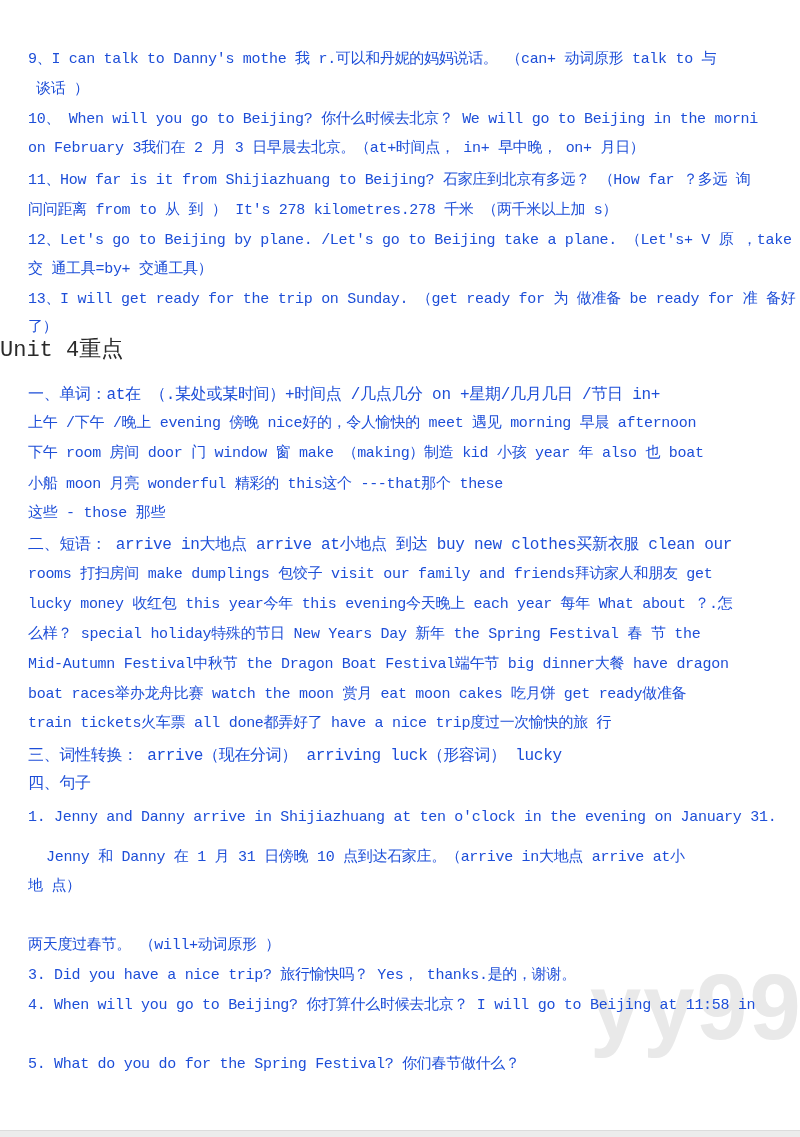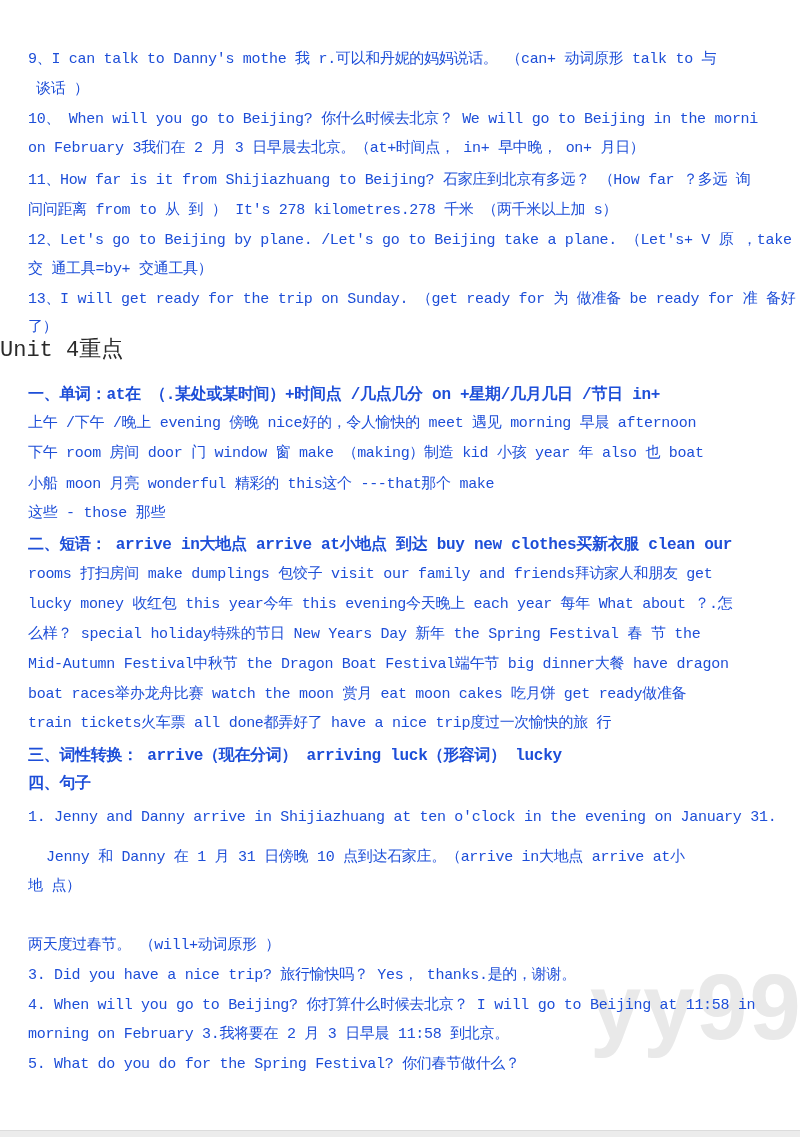--- a/index.html
+++ b/index.html
@@ -15,21 +15,21 @@
     font-size: 15px; line-height: 20px; letter-spacing: -0.3px;
     color: #1d4ed8;
   }
   .line.indent1 { left: 36px; }
   .line.indent2 { left: 46px; }
   .heading {
     position: absolute; left: 0; width: 716px; 
     font-size: 22px; line-height: 28px; color: #2a2a2a;
     font-family: "Liberation Mono", "DejaVu Sans Mono", monospace;
   }
-  .section { font-size: 16px; font-weight: bold; }
+  .section { font-size: 16px; }
   .watermark {
     position: absolute; left: 590px; top: 955px;
     font-family: "Liberation Sans", "DejaVu Sans", sans-serif;
     font-weight: bold; font-size: 92px; letter-spacing: 2px;
     color: #e9e9e9; z-index: 0; user-select: none;
   }
   .line, .heading { z-index: 1; }
   .bottom-border {
     position: absolute; left: 0; top: 1130px; width: 800px; height: 7px;
     background: #ececec; border-top: 1px solid #dcdcdc;
@@ -51,38 +51,37 @@
   <div class="line" style="top:231px">12、Let's go to Beijing by plane. /Let's go to Beijing take a plane. （Let's+ V 原 ，take a +</div>
   <div class="line" style="top:260px">交 通工具=by+ 交通工具）</div>
   <div class="line" style="top:290px">13、I will get ready for the trip on Sunday. （get ready for 为  做准备 be ready for 准 备好</div>
   <div class="line" style="top:318px">了）</div>
 
   <div class="heading" style="top:337px">Unit 4重点</div>
 
   <div class="line section" style="top:385px">一、单词：at在 （.某处或某时间）+时间点 /几点几分 on +星期/几月几日 /节日 in+</div>
   <div class="line" style="top:414px">上午 /下午 /晚上 evening 傍晚 nice好的，令人愉快的 meet 遇见 morning 早晨 afternoon</div>
   <div class="line" style="top:444px">下午 room 房间 door 门 window 窗 make （making）制造 kid 小孩 year 年 also 也 boat</div>
-  <div class="line" style="top:475px">小船                   moon 月亮 wonderful 精彩的 this这个 ---that那个      make</div>
+  <div class="line" style="top:475px">小船                   moon 月亮 wonderful 精彩的 this这个 ---that那个      these</div>
   <div class="line" style="top:504px">这些 - those 那些</div>
 
   <div class="line section" style="top:535px">二、短语： arrive in大地点 arrive at小地点 到达 buy new clothes买新衣服 clean our</div>
   <div class="line" style="top:565px">rooms 打扫房间 make dumplings 包饺子 visit our family and friends拜访家人和朋友 get</div>
   <div class="line" style="top:625px">么样？ special holiday特殊的节日 New Years Day 新年 the Spring Festival 春 节 the</div>
   <div class="line" style="top:595px">lucky money 收红包 this year今年 this evening今天晚上 each year 每年 What about ？.怎</div>
   <div class="line" style="top:655px">Mid-Autumn Festival中秋节 the Dragon Boat Festival端午节 big dinner大餐 have dragon</div>
   <div class="line" style="top:685px">boat races举办龙舟比赛 watch the moon 赏月 eat moon cakes 吃月饼 get ready做准备</div>
   <div class="line" style="top:714px">train tickets火车票 all done都弄好了 have a nice trip度过一次愉快的旅 行</div>
 
   <div class="line section" style="top:746px">三、词性转换： arrive（现在分词） arriving luck（形容词） lucky</div>
 
   <div class="line section" style="top:774px">四、句子</div>
 
   <div class="line" style="top:808px">1. Jenny and Danny arrive in Shijiazhuang at ten o'clock in the evening on January 31.</div>
   <div class="line indent2" style="top:848px">Jenny 和 Danny 在 1 月 31 日傍晚 10 点到达石家庄。（arrive in大地点 arrive at小</div>
   <div class="line" style="top:877px">地 点）</div>
   <div class="line" style="top:936px">两天度过春节。 （will+动词原形 ）</div>
   <div class="line" style="top:966px">3. Did you have a nice trip? 旅行愉快吗？ Yes， thanks.是的，谢谢。</div>
   <div class="line" style="top:996px">4. When will you go to Beijing? 你打算什么时候去北京？ I will go to Beijing at 11:58 in</div>
-  <div class="line" style="top:1025px">morning on February 3.我将要在 2 月 3 日早晨 11:58 到北京。</div>
   <div class="line" style="top:1055px">5. What do you do for the Spring Festival? 你们春节做什么？</div>
 </div>
 
 <div class="bottom-border"></div>
 
 </body></html>

